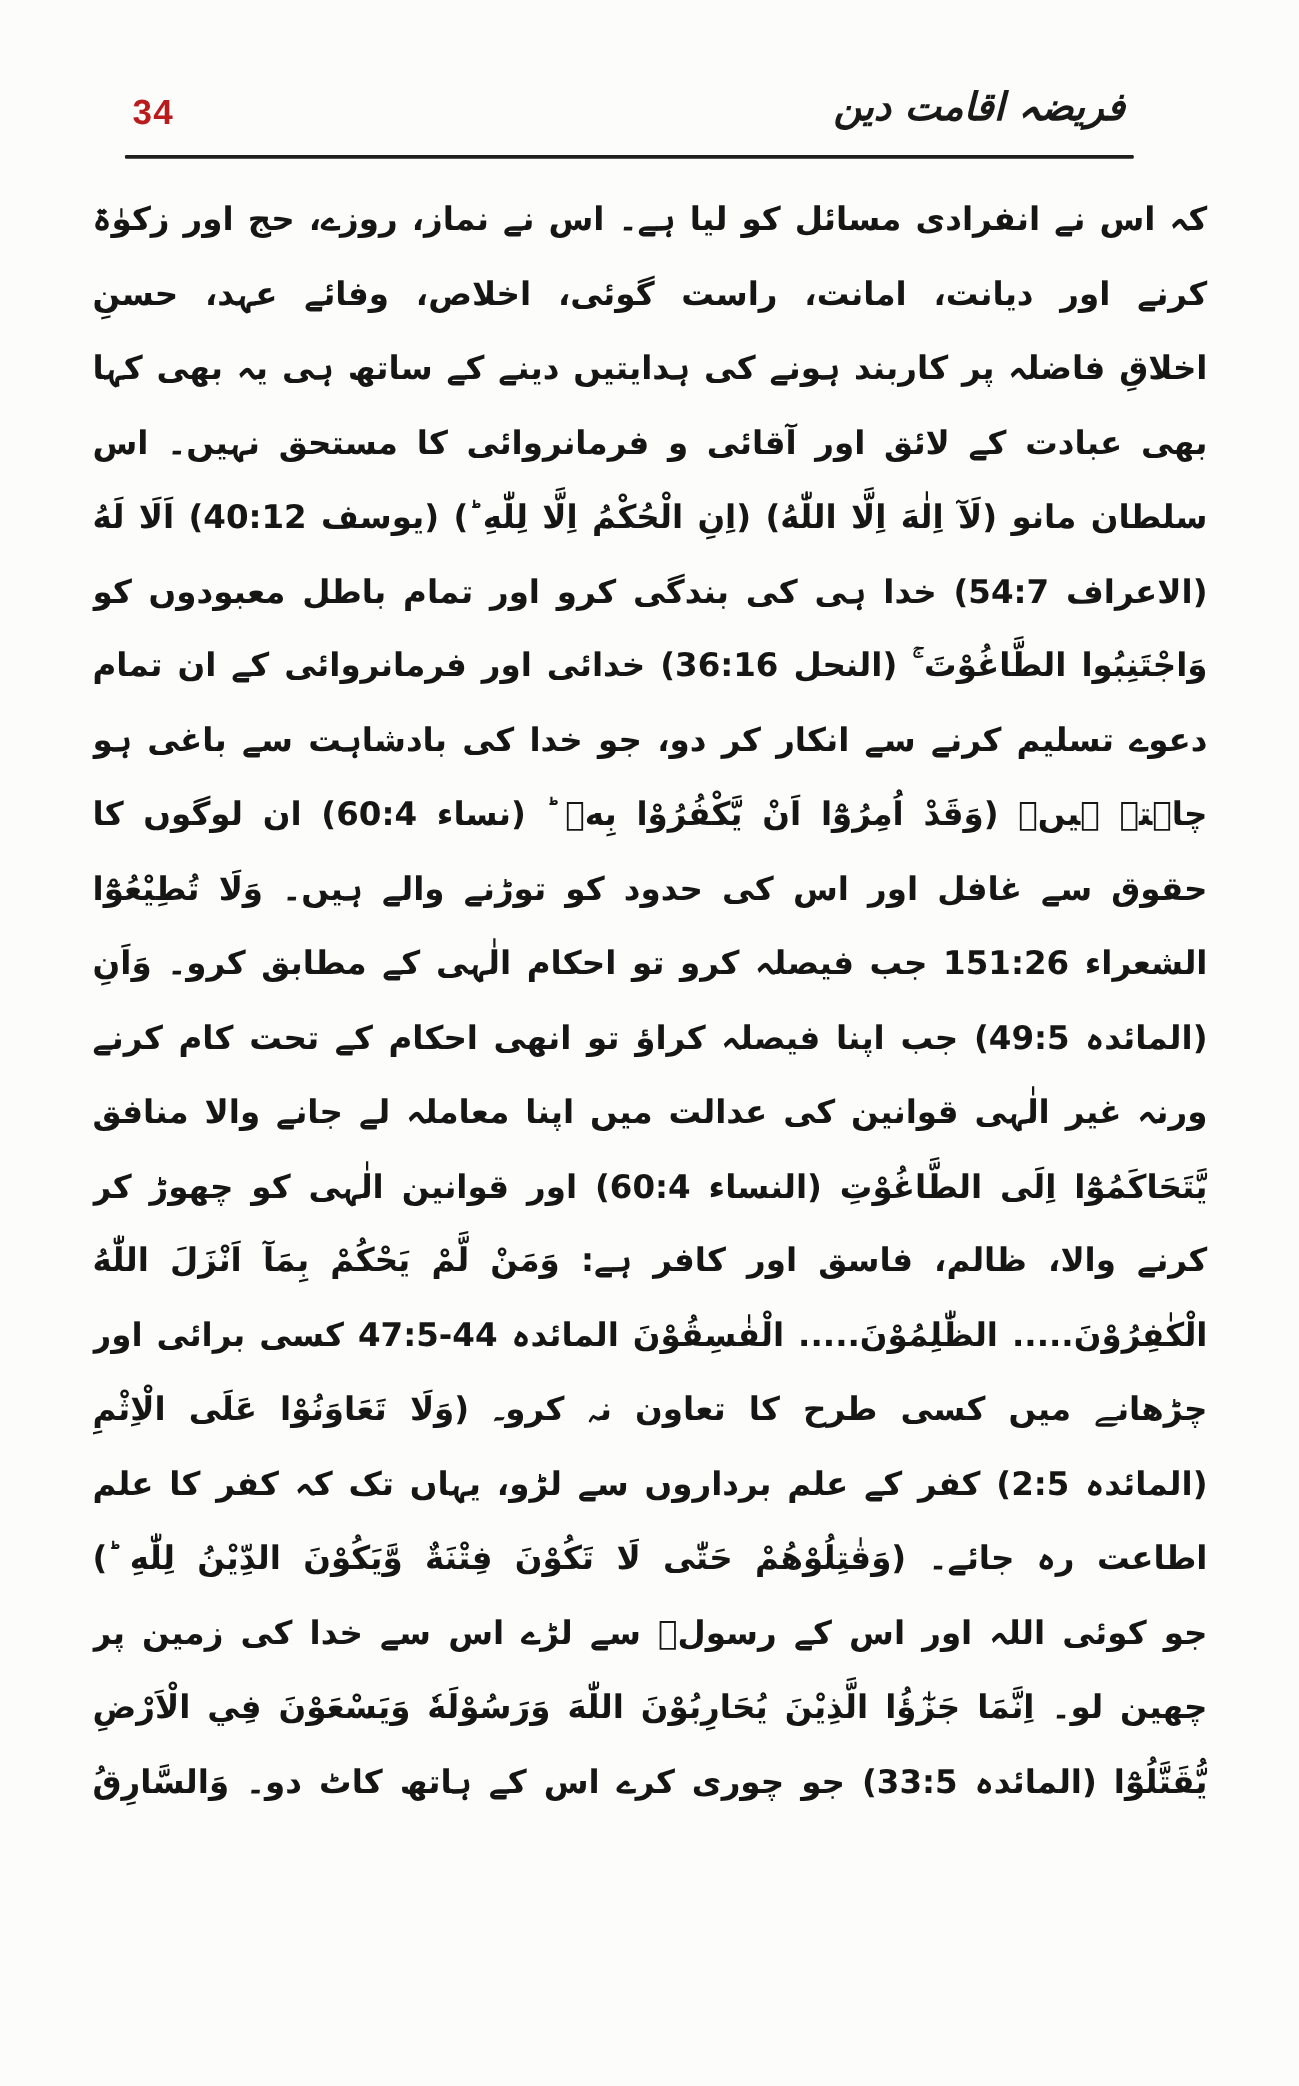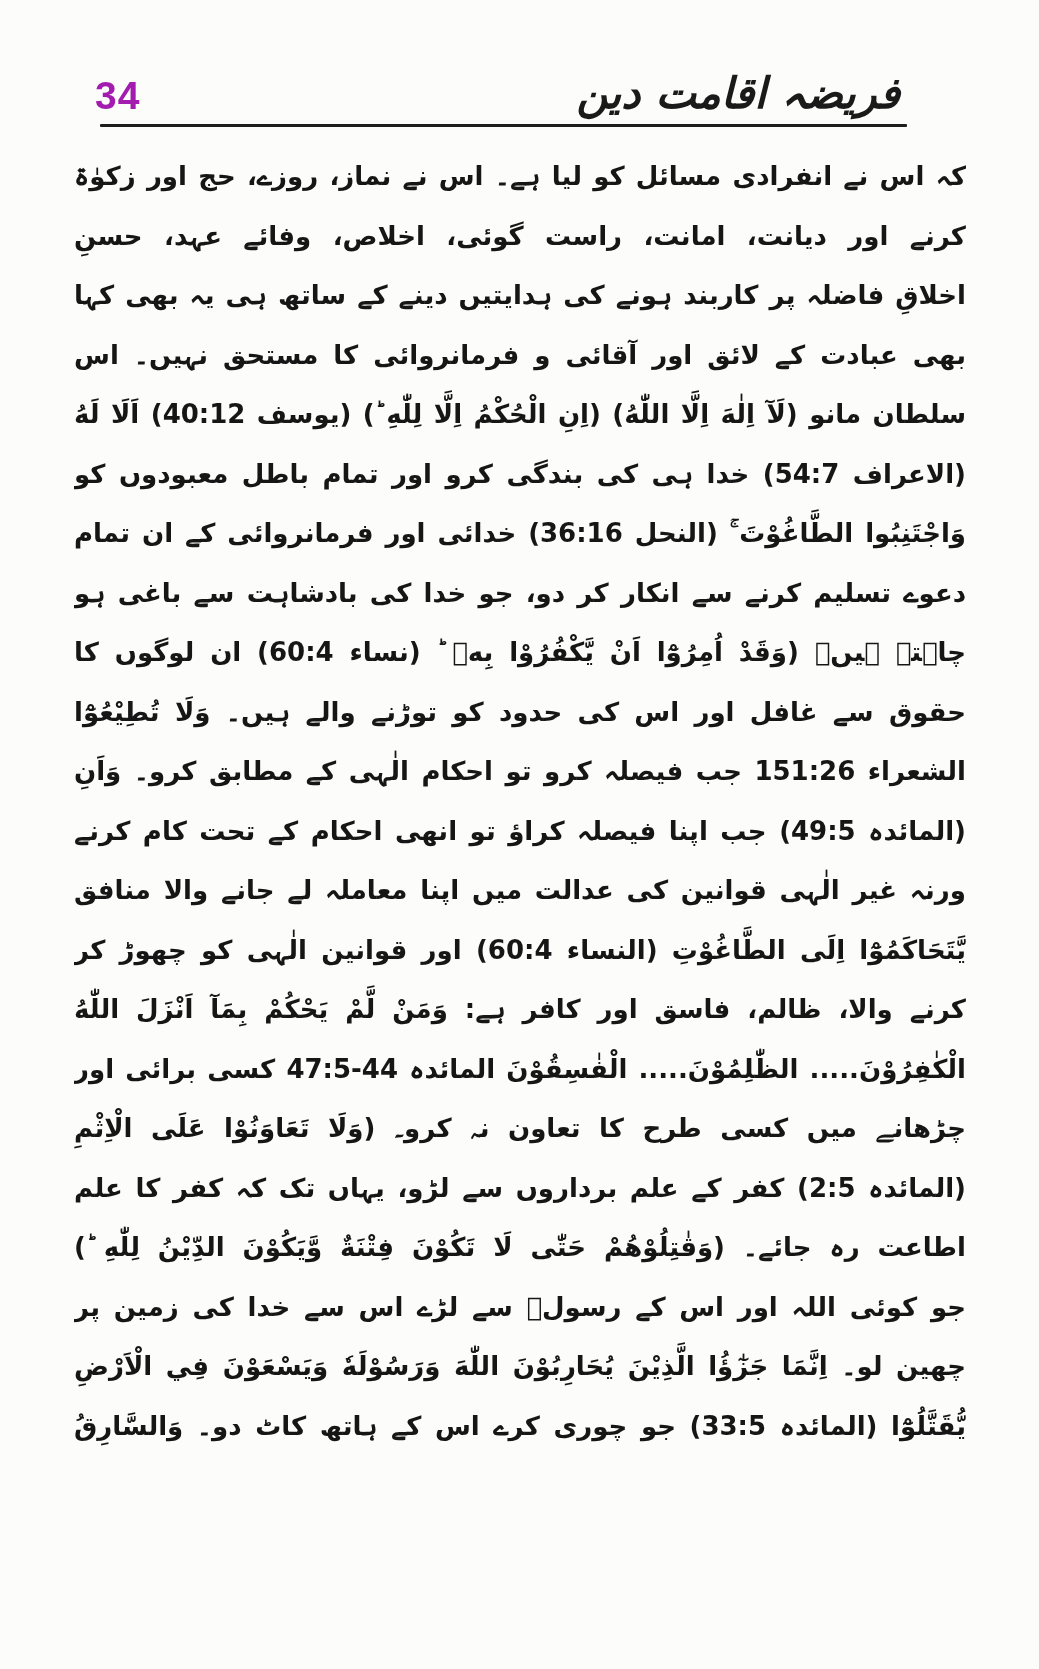--- a/index.html
+++ b/index.html
@@ -21,34 +21,34 @@
   .header {
     position: absolute;
     top: 0;
     left: 0;
     width: 1039px;
     height: 126px;
   }
   .page-number {
     position: absolute;
     top: 76px;
-    left: 95px;
+    left: 106px;
     font-family: "Liberation Sans", sans-serif;
-    font-size: 39px;
+    font-size: 28px;
     font-weight: 700;
     letter-spacing: 1px;
-    color: #a21caf;
+    color: #b91c1c;
     line-height: 1;
   }
   .book-title {
     position: absolute;
     top: 68px;
     right: 139px;
     direction: rtl;
-    font-size: 43px;
+    font-size: 31px;
     font-weight: 700;
     font-style: italic; 
     color: #1a1a1a;
     line-height: 1.2;
     white-space: nowrap;
   }
   .rule {
     position: absolute;
     top: 124px;
     left: 100px;

